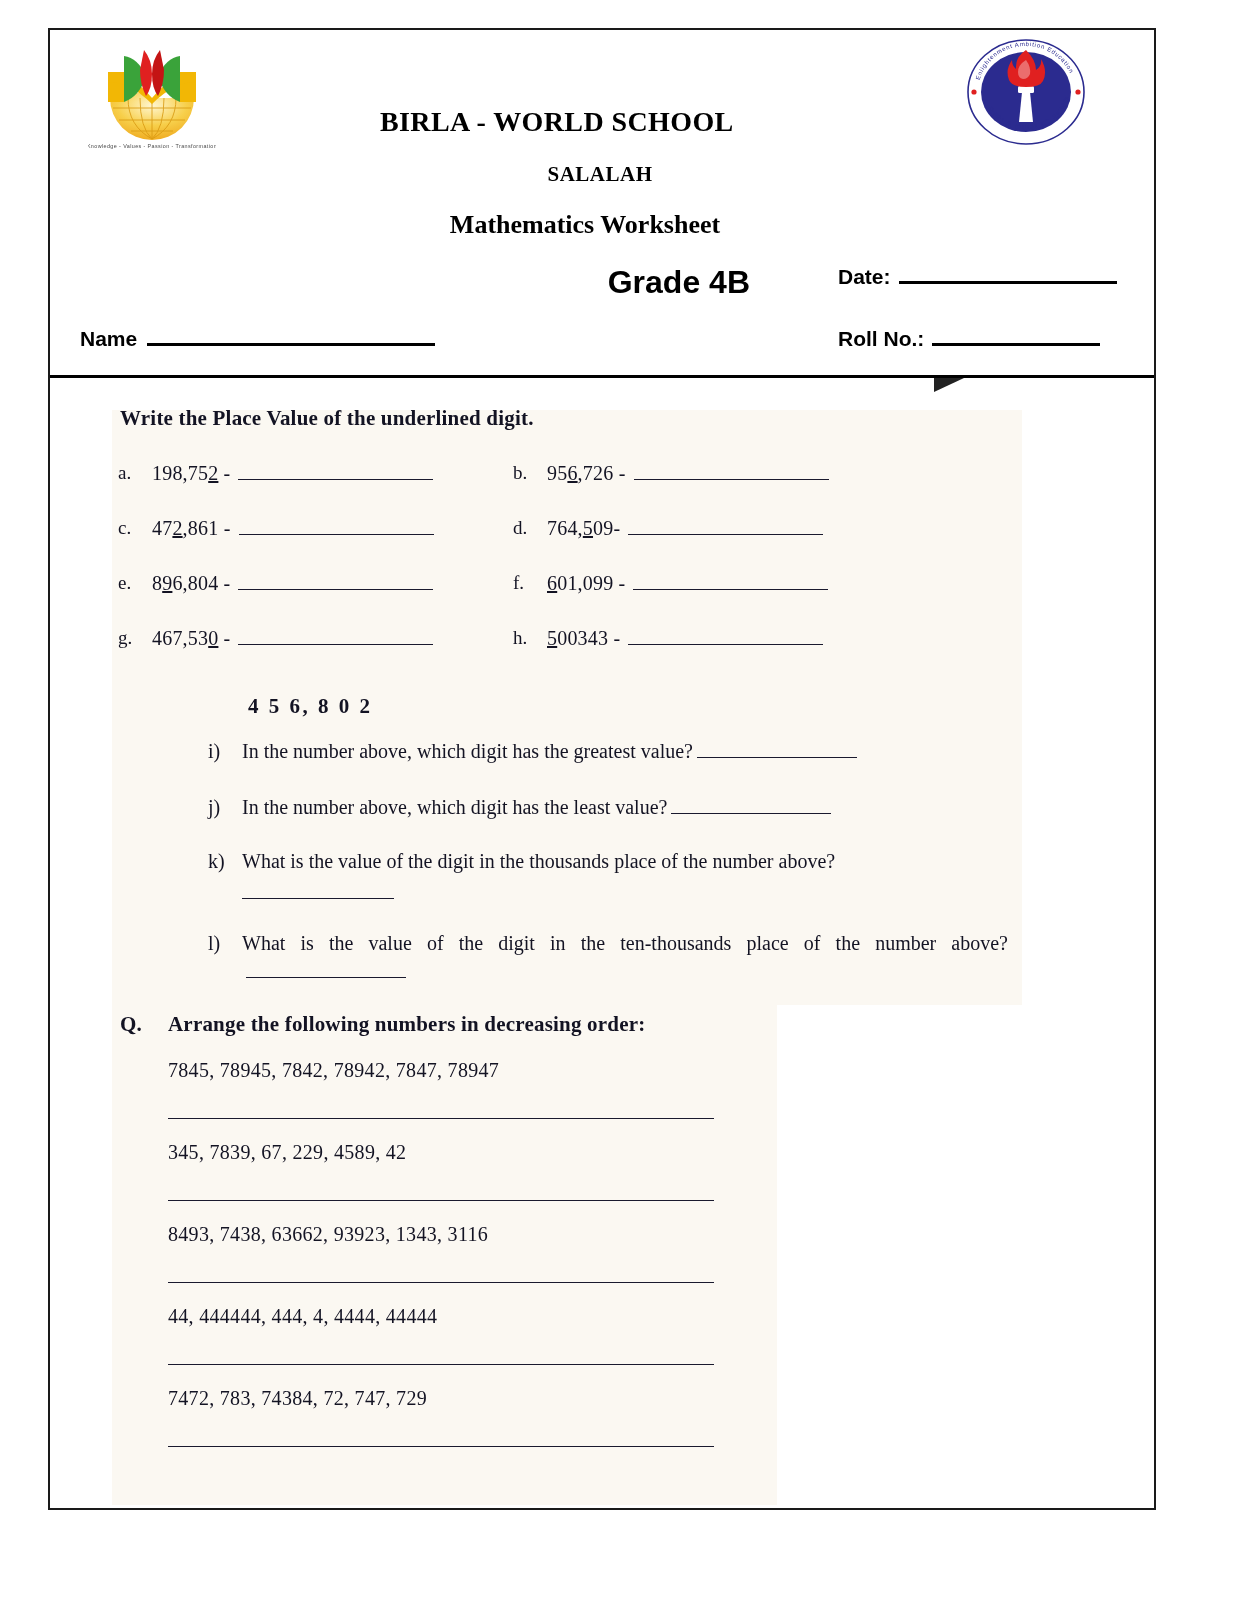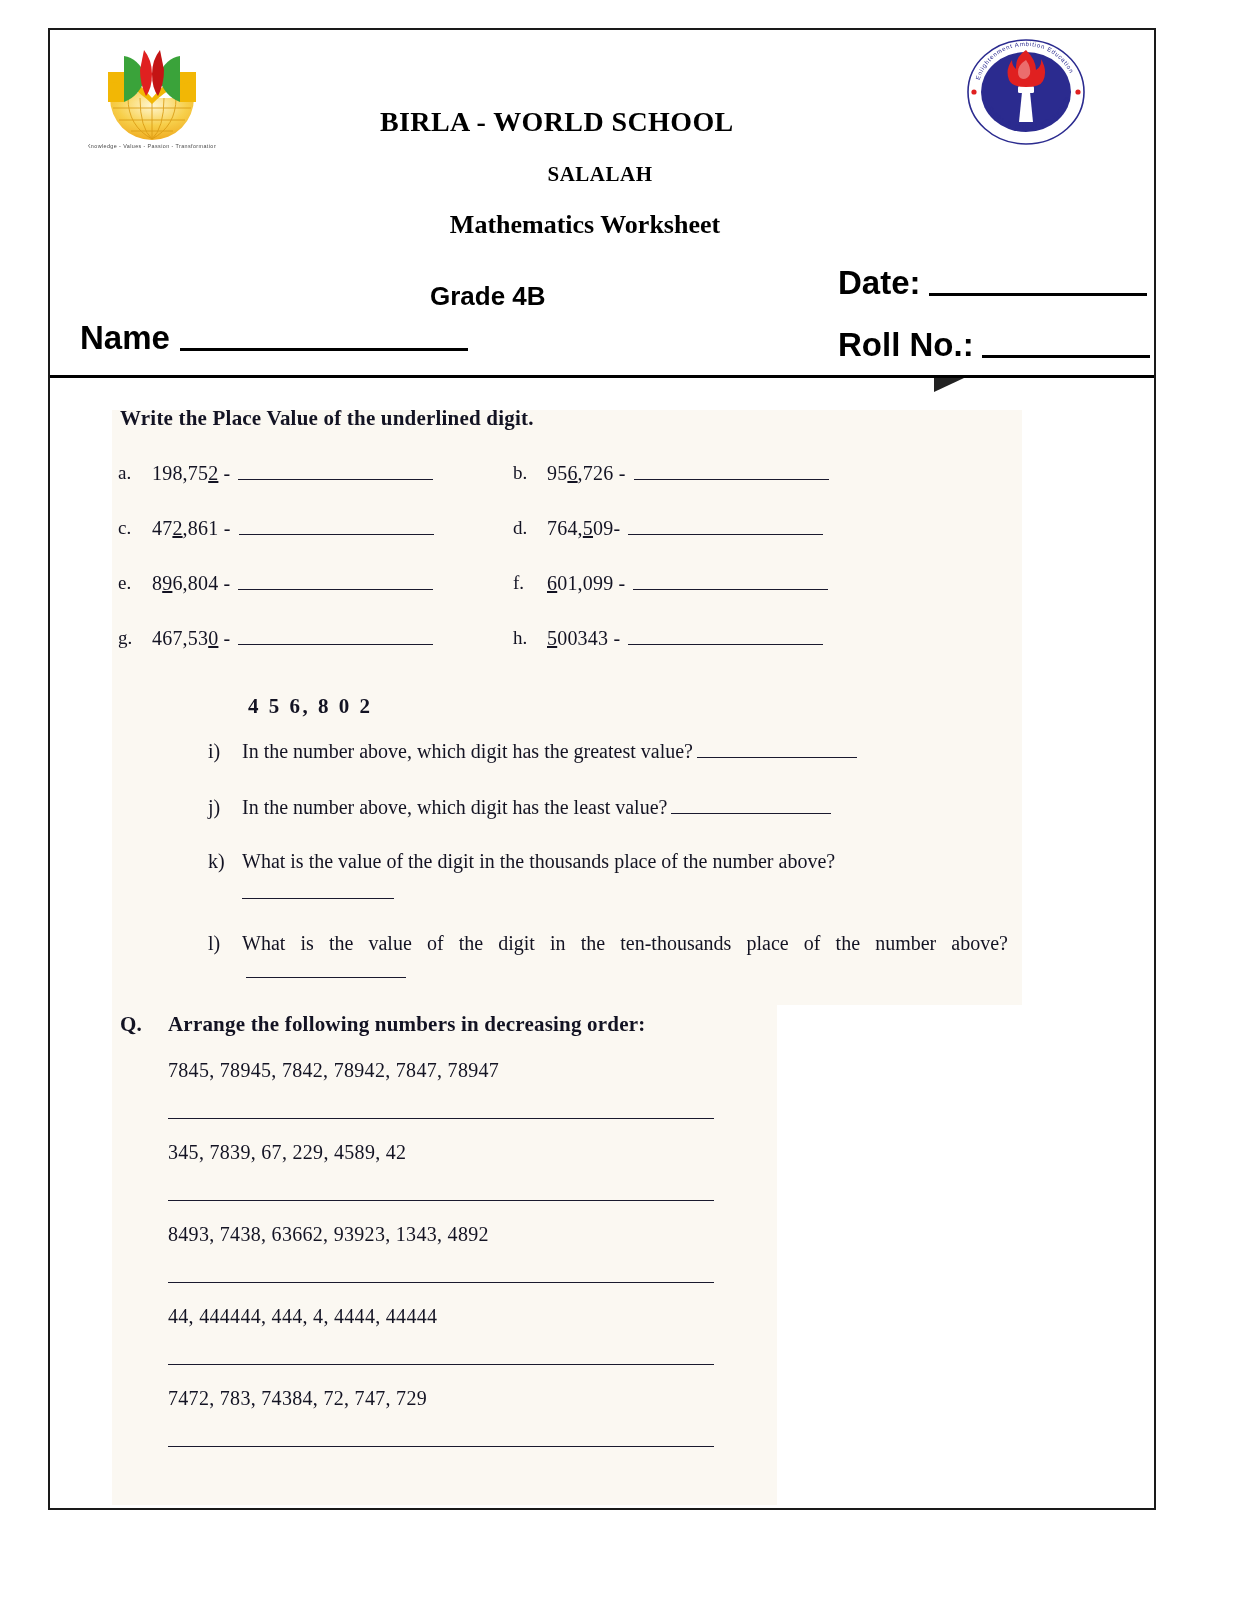--- a/index.html
+++ b/index.html
@@ -90,51 +90,51 @@
     width: 470px;
     text-align: center;
     font-family: "Liberation Serif", serif;
     font-weight: bold;
     font-size: 26px;
     color: #000;
   }
   .grade-line {
     position: absolute;
     left: 380px;
-    top: 251px;
+    top: 234px;
     width: 320px;
-    text-align: left;
+    text-align: right;
     font-family: "Liberation Sans", sans-serif;
     font-weight: bold;
-    font-size: 26px;
+    font-size: 32px;
     color: #000;
   }
 
   .field {
     position: absolute;
     font-family: "Liberation Sans", sans-serif;
     font-weight: bold;
-    font-size: 33px;
+    font-size: 21px;
     color: #000;
     white-space: nowrap;
     display: flex;
     align-items: flex-end;
   }
   .field .lbl { line-height: 1; }
   .rule {
     display: inline-block;
     border-bottom: 3px solid #000;
     height: 0;
     margin-bottom: 3px;
   }
   .f-date    { left: 788px; top: 236px; }
   .f-date .rule    { width: 218px; margin-left: 8px; }
   .f-rollno  { left: 788px; top: 298px; }
   .f-rollno .rule  { width: 168px; margin-left: 8px; }
-  .f-name    { left: 30px;  top: 291px; gap: 8px; }
+  .f-name    { left: 30px;  top: 298px; gap: 8px; }
   .f-name .rule    { width: 288px; margin-left: 2px; }
 
   .header-divider {
     position: absolute;
     left: 0;
     top: 345px;
     width: 100%;
     height: 0;
     border-bottom: 3px solid #000;
   }
@@ -442,21 +442,21 @@
 
       <div class="num-item">
         <div class="num-text">7845, 78945, 7842, 78942, 7847, 78947</div>
         <div class="answer-rule"></div>
       </div>
       <div class="num-item">
         <div class="num-text">345, 7839, 67, 229, 4589, 42</div>
         <div class="answer-rule"></div>
       </div>
       <div class="num-item">
-        <div class="num-text">8493, 7438, 63662, 93923, 1343, 4892</div>
+        <div class="num-text">8493, 7438, 63662, 93923, 1343, 3116</div>
         <div class="answer-rule"></div>
       </div>
       <div class="num-item">
         <div class="num-text">44, 444444, 444, 4, 4444, 44444</div>
         <div class="answer-rule"></div>
       </div>
       <div class="num-item">
         <div class="num-text">7472, 783, 74384, 72, 747, 729</div>
         <div class="answer-rule"></div>
       </div>

